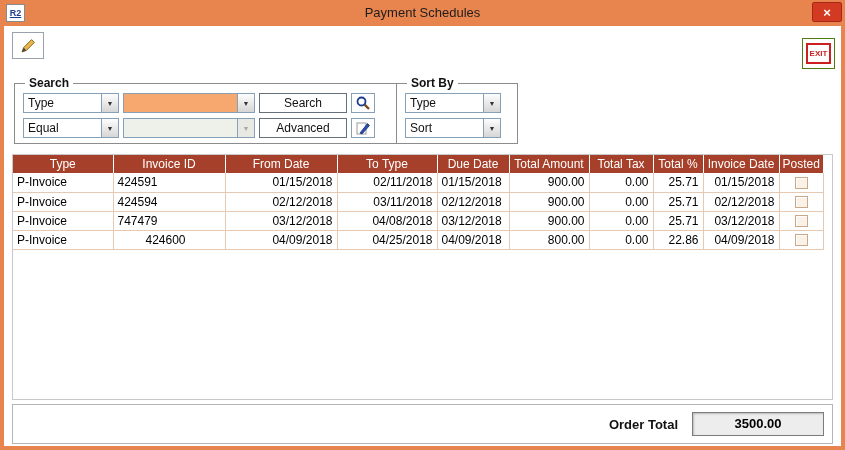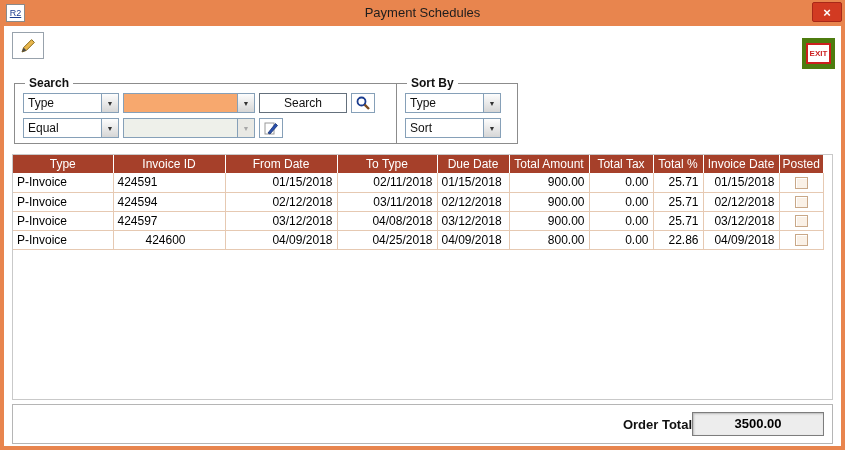--- a/index.html
+++ b/index.html
@@ -1,29 +1,29 @@
 <!DOCTYPE html>
 <html style="--titlebar: #E8854E; --table-header: #A6402A; --highlight-field: #F7A86E; --exit-red: #CC1F1F; --close-red: #D23A22;"><head>
 <meta charset="utf-8">
 <style>
   *{box-sizing:border-box;margin:0;padding:0}
   html,body{width:845px;height:450px;overflow:hidden}
   body{font-family:"Liberation Sans","DejaVu Sans",sans-serif;position:relative;background:#fff}
   .frame{position:absolute;inset:0;background:var(--titlebar,#e8854e)}
   .titlebar{position:absolute;left:0;top:0;right:0;height:26px}
   .app-icon{position:absolute;left:6px;top:4px;width:19px;height:18px;background:#fff;border:1px solid #8a8a8a;
-    font-size:9px;font-weight:normal;color:#1c3d8f;display:flex;align-items:center;justify-content:center;text-decoration:underline}
+    font-size:9px;font-weight:bold;color:#1c3d8f;display:flex;align-items:center;justify-content:center;text-decoration:underline}
   .title{position:absolute;left:0;right:0;top:5px;text-align:center;font-size:13px;color:#1d1d1d}
   .close-btn{position:absolute;right:3px;top:2px;width:30px;height:20px;background:var(--close-red,#d23a22);
     color:#fff;border:1px solid #a82818;border-radius:2px;font-size:13px;line-height:1;cursor:pointer;font-weight:bold}
   .content{position:absolute;left:4px;right:4px;top:26px;bottom:4px;background:#fff}
 
   .edit-btn{position:absolute;left:8px;top:6px;width:32px;height:27px;background:#fff;border:1px solid #98a2ac;
     display:flex;align-items:center;justify-content:center;cursor:pointer}
-  .exit-btn{position:absolute;right:6px;top:12px;width:33px;height:31px;background:#fff;border:5px solid #4d7c0f;
+  .exit-btn{position:absolute;right:6px;top:12px;width:33px;height:31px;background:#fff;border:1px solid #4d7c0f;
     display:flex;align-items:center;justify-content:center;padding:0;cursor:pointer}
   .exit-inner{border:2px solid var(--exit-red,#cc1f1f);color:var(--exit-red,#cc1f1f);font-weight:bold;font-size:8px;padding:4px 2px}
 
   fieldset{position:absolute;border:1px solid #8c8c8c;padding:3px 8px 4px 8px;background:#fff}
   legend{font-size:12px;font-weight:bold;padding:0 4px;margin-left:2px;color:#111}
   .search-box{left:10px;top:50px;width:430px;height:68px}
   .sort-box{left:392px;top:50px;width:122px;height:68px}
   .row{display:flex;gap:4px;margin-bottom:5px;align-items:center}
 
   .combo{display:flex;height:20px;border:1px solid #86a0b8;background:#fff;cursor:pointer}
@@ -43,21 +43,21 @@
   table{border-collapse:collapse;table-layout:fixed;width:810px}
   th{background:var(--table-header,#a6402a);color:#fff;font-size:12px;font-weight:normal;height:18px;
     border-right:1px solid rgba(255,255,255,.5);text-align:center;white-space:nowrap;overflow:hidden;cursor:pointer}
   th:last-child{border-right:none}
   td{font-size:12px;height:19px;padding:0 4px;border-right:1px solid #e6c9b2;border-bottom:1px solid #e6c9b2;
     white-space:nowrap;overflow:hidden;color:#000;background:#fff}
   .checkbox{display:inline-block;width:13px;height:12px;background:#faf1e7;border:1px solid #c9a888;
     box-shadow:inset 1px 1px 0 #fff;vertical-align:middle;cursor:pointer}
 
   .footer{position:absolute;left:8px;right:8px;bottom:2px;height:40px;border:1px solid #b5b5b5;background:#fff;
-    display:flex;align-items:center;justify-content:flex-end;padding-right:8px}
+    display:flex;align-items:center;justify-content:flex-end;gap:14px;padding-right:8px}
   .ot-label{font-weight:bold;font-size:13px;color:#111}
   .ot-value{width:132px;height:24px;background:#ededed;border:1px solid #7d7d7d;box-shadow:inset 1px 1px 2px rgba(0,0,0,.22);
     font-weight:bold;font-size:13px;text-align:center;line-height:22px;color:#000}
 </style>
 </head>
 <body>
 
 <div class="frame">
   <div class="titlebar">
     <span class="app-icon">R2</span>
@@ -99,20 +99,21 @@
       </div>
       <div class="row">
         <div class="combo w1">
           <span class="val">Equal</span>
           <span class="arrow">▼</span>
         </div>
         <div class="combo w2 dis">
           <span class="val"></span>
           <span class="arrow">▼</span>
         </div>
+        <button class="btn">Advanced</button>
         <button class="icon-btn">
           <svg width="16" height="16" viewBox="0 0 16 16">
             <rect x="2" y="3" width="9" height="11" fill="#fff" stroke="#9a9a9a" stroke-width="1"></rect>
             <path d="M5 13 L12.5 3.5 L14.5 5.5 L7 14 Z" fill="#2a4fae" stroke="#13306e" stroke-width="0.8"></path>
           </svg>
         </button>
       </div>
     </fieldset>
 
     <fieldset class="sort-box">
@@ -179,21 +180,21 @@
               <td style="text-align: right; padding-left: 20px;">03/11/2018</td>
               <td style="text-align: left;">02/12/2018</td>
               <td style="text-align: right;">900.00</td>
               <td style="text-align: right;">0.00</td>
               <td style="text-align: right;">25.71</td>
               <td style="text-align: right;">02/12/2018</td>
               <td style="text-align: center;"><span class="checkbox"></span></td>
             </tr>
             <tr>
               <td style="text-align: left;">P-Invoice</td>
-              <td style="text-align: left;">424597</td>
+              <td style="text-align: left;">747479</td>
               <td style="text-align: right;">03/12/2018</td>
               <td style="text-align: right;">04/08/2018</td>
               <td style="text-align: left;">03/12/2018</td>
               <td style="text-align: right;">900.00</td>
               <td style="text-align: right;">0.00</td>
               <td style="text-align: right;">25.71</td>
               <td style="text-align: right;">03/12/2018</td>
               <td style="text-align: center;"><span class="checkbox"></span></td>
             </tr>
             <tr>

